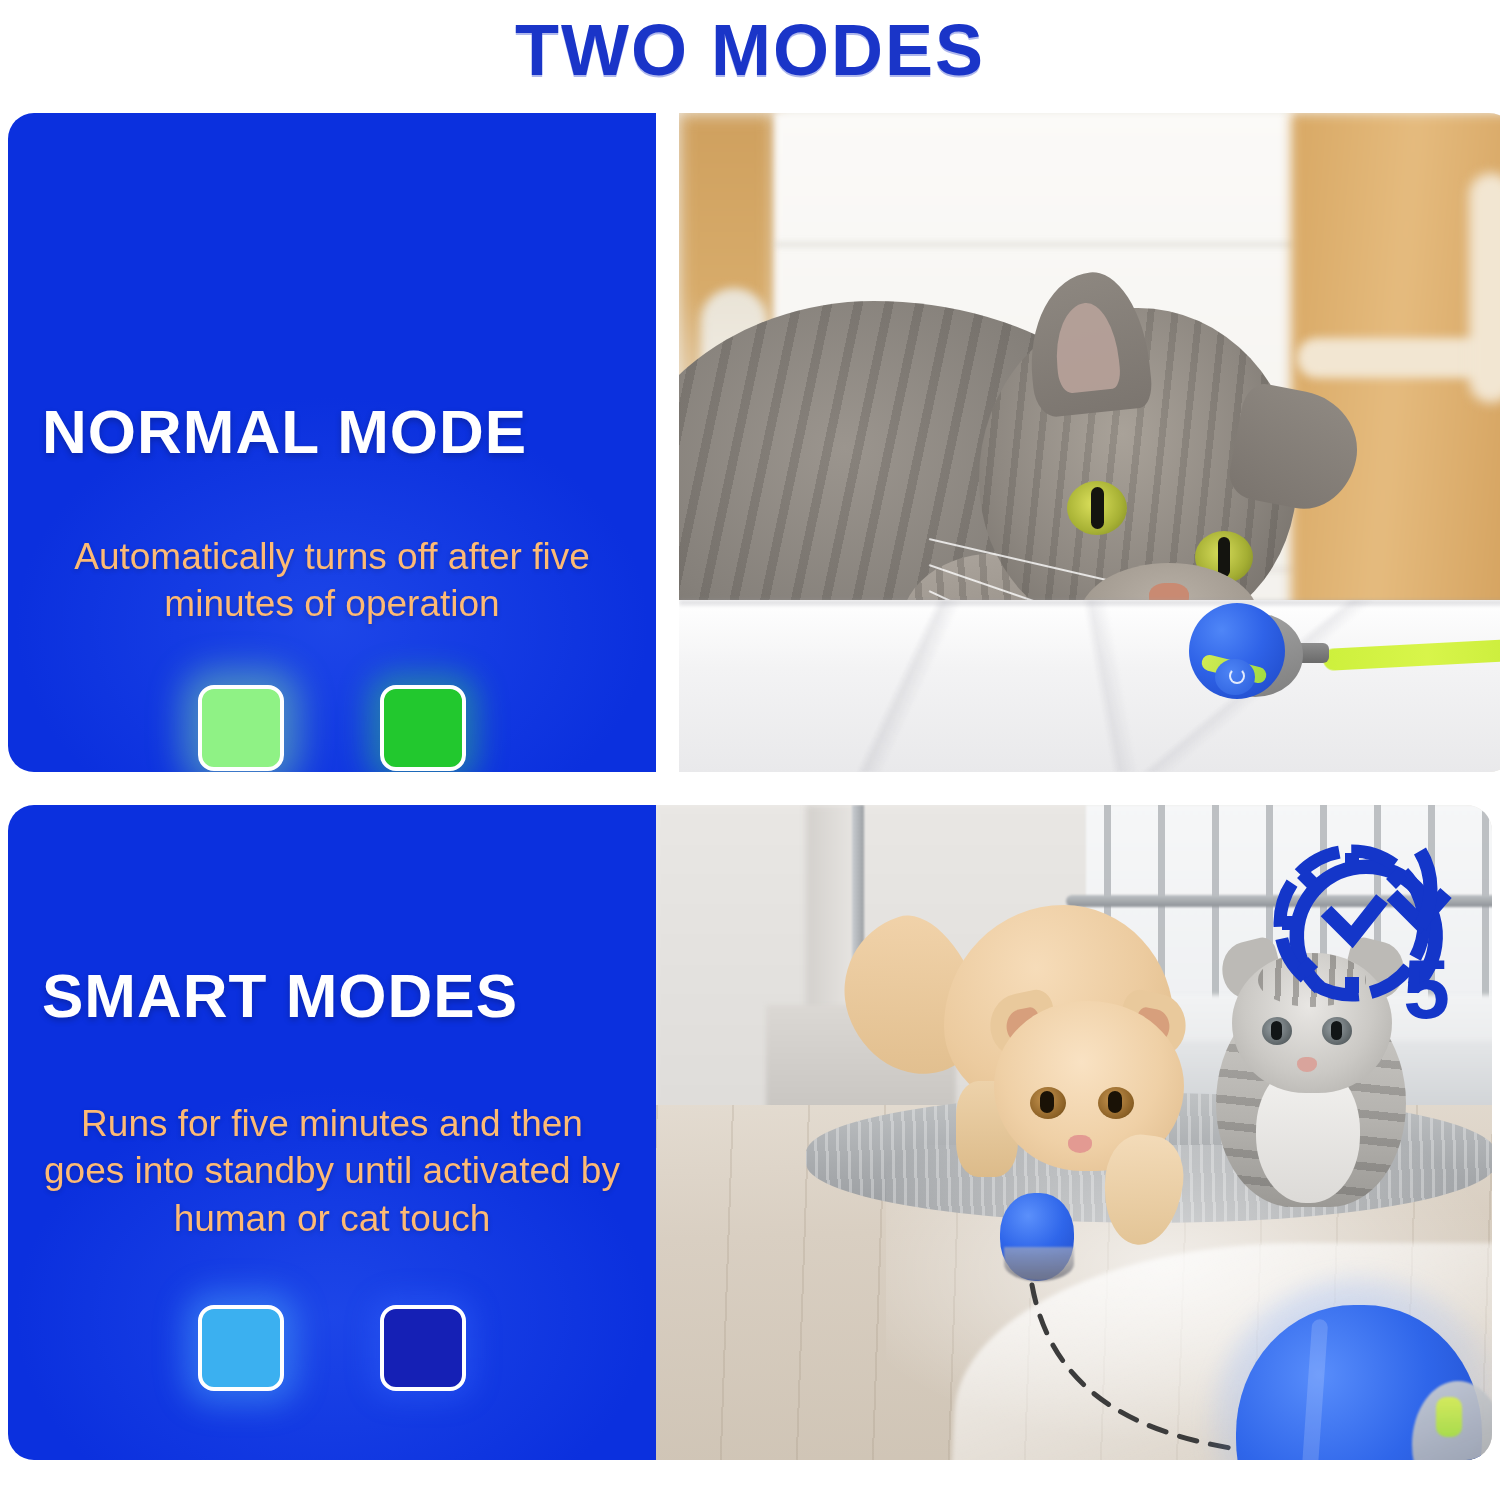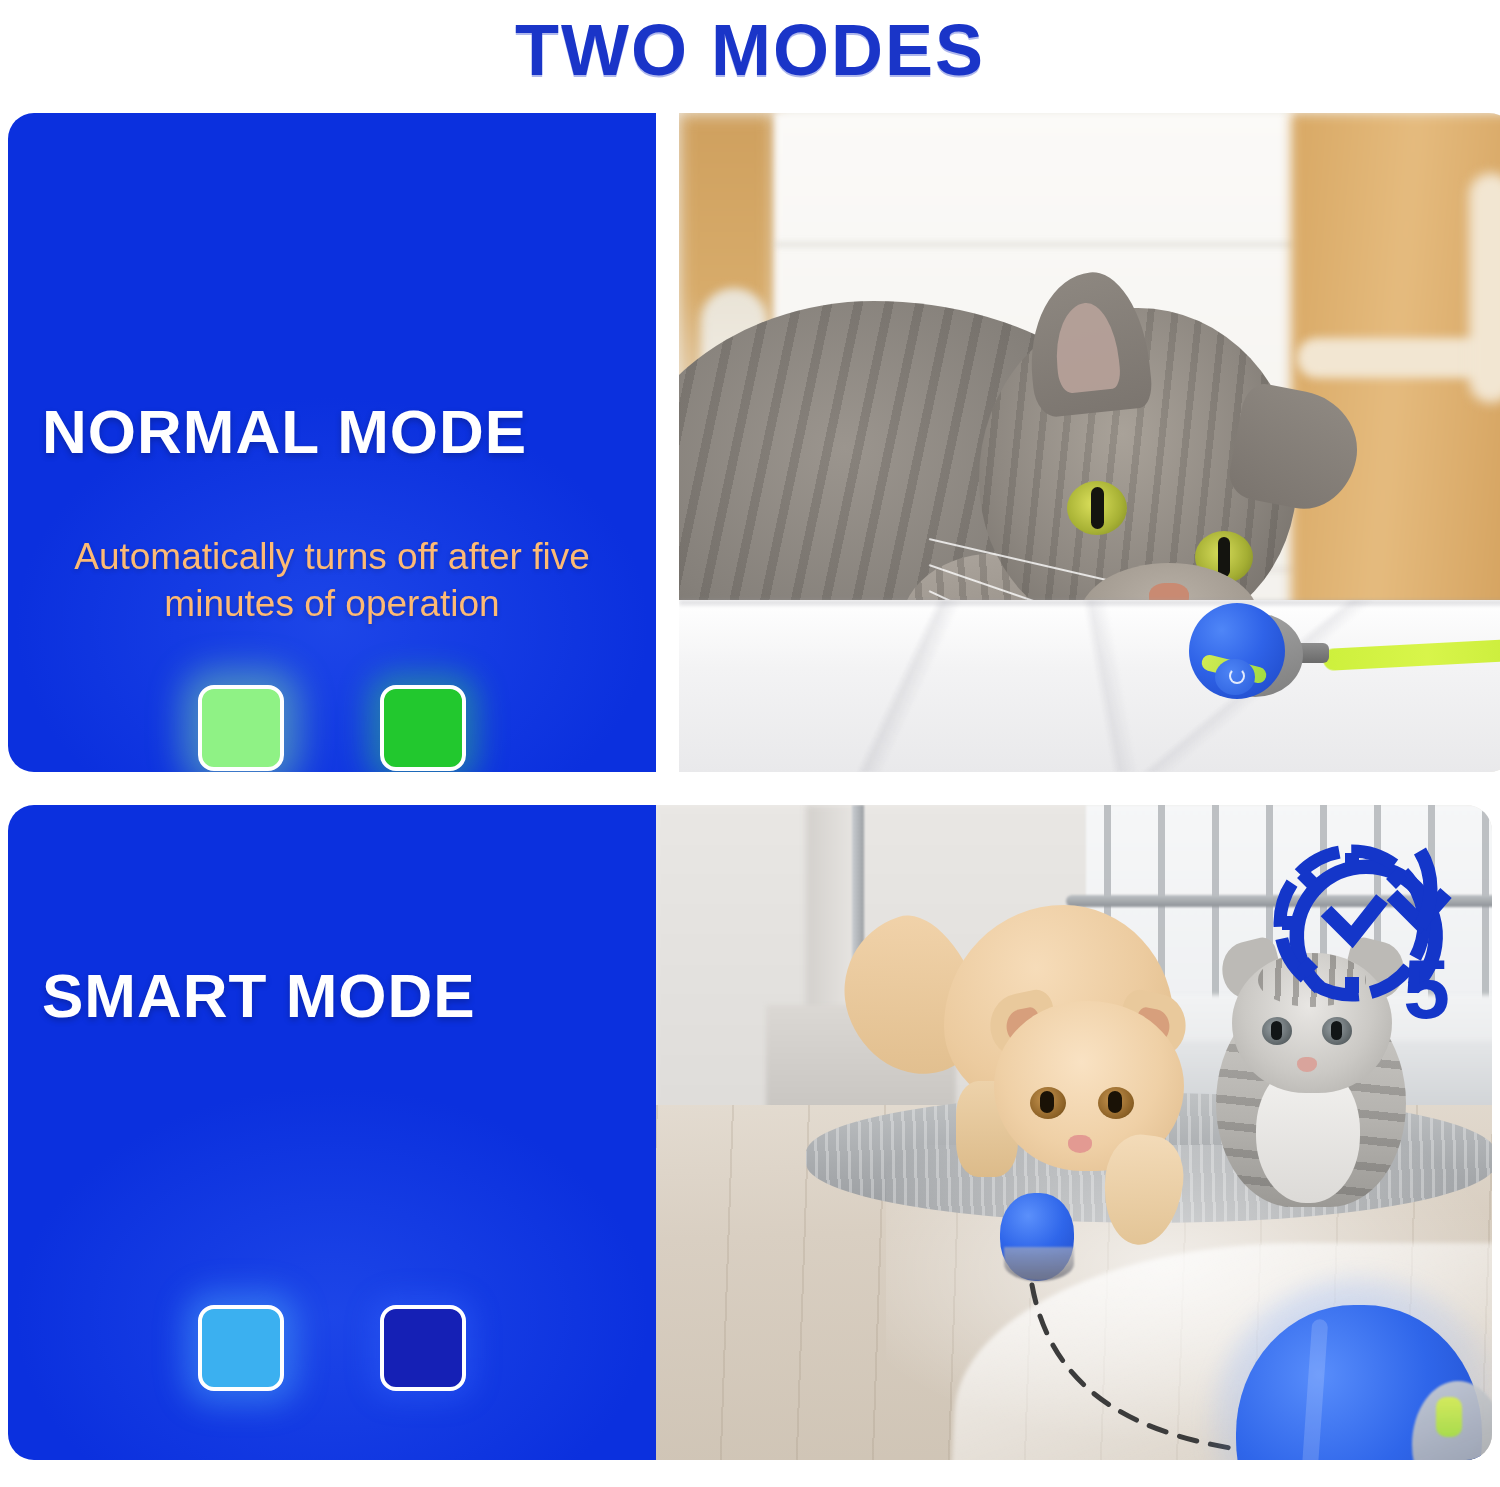--- a/index.html
+++ b/index.html
@@ -396,21 +396,22 @@
         <div class="toy1-led"></div>
         <div class="toy1-btn"></div>
       </div>
     </div>
   </div>
 
   <div class="mode-row smart">
 
     <div class="panel">
       <div class="panel-inner">
-        <div class="mode-heading">SMART MODE</div>
+        <div class="mode-heading">SMART MODES</div>
+        <div class="mode-desc">Runs for five minutes and then goes into standby until activated by human or cat touch</div>
         <div class="swatches">
           <div class="swatch glow-c" style="background:#3bb0f0"></div>
           <div class="swatch glow-d" style="background:#1520b5"></div>
         </div>
       </div>
     </div>
 
     <div class="photo">
       <div class="ph2-wall"></div>
       <div class="ph2-wall-col"></div>

